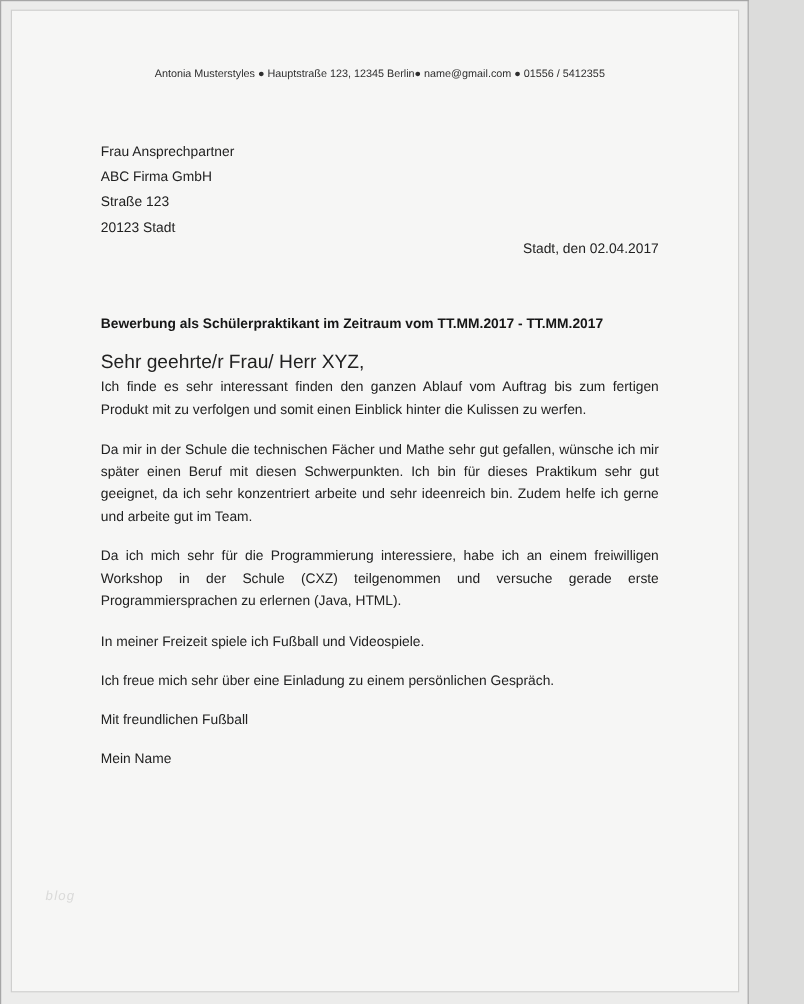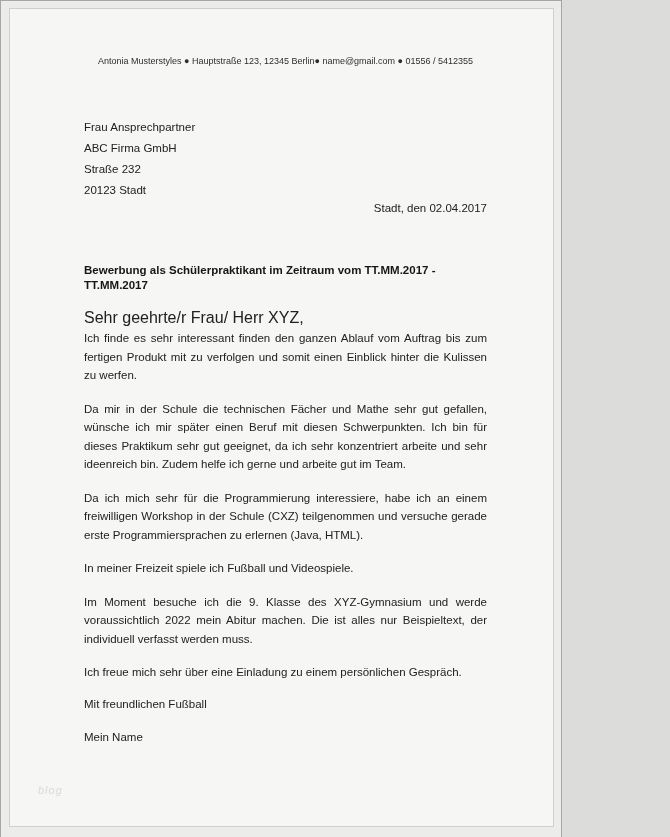--- a/index.html
+++ b/index.html
@@ -5,21 +5,21 @@
   * { box-sizing: border-box; margin: 0; padding: 0; }
   html, body {
     width: 670px;
     height: 837px;
     font-family: "Liberation Sans", sans-serif;
     background: #dcdcdb;
     overflow: hidden;
   }
   .sheet {
     position: relative;
-    width: 562px;
+    width: 624px;
     height: 837px;
     background: #ececeb;
     border-left: 1px solid #a6a6a6;
     border-top: 1px solid #a6a6a6;
     border-right: 1px solid #a6a6a6;
   }
   .frame {
     position: absolute;
     left: 8px;
     top: 7px;
@@ -75,55 +75,54 @@
     line-height: 14px;
   }
   .signature {
     margin-top: 19px;
     font-size: 11.5px;
     line-height: 14px;
   }
   .watermark {
     position: absolute;
     left: 28px;
-    top: 775px;
+    top: 732px;
     font-size: 11px;
     font-style: italic;
     color: #dadad9;
     letter-spacing: 1px;
     user-select: none;
   }
 </style>
 </head>
 <body>
 
 <div class="sheet">
   <div class="frame">
     <div class="content">
 
       <div class="contact">Antonia Musterstyles ● Hauptstraße 123, 12345 Berlin● name@gmail.com ● 01556 / 5412355</div>
 
       <div class="recipient">
         <div>Frau Ansprechpartner</div>
         <div>ABC Firma GmbH</div>
-        <div>Straße 232</div>
+        <div>Straße 123</div>
         <div>20123 Stadt</div>
       </div>
 
       <div class="date">Stadt, den 02.04.2017</div>
 
       <div class="subject">Bewerbung als Schülerpraktikant im Zeitraum vom TT.MM.2017 - TT.MM.2017</div>
 
       <div class="salutation">Sehr geehrte/r Frau/ Herr XYZ,</div>
 
       <p class="para tight">Ich finde es sehr interessant finden den ganzen Ablauf vom Auftrag bis zum fertigen Produkt mit zu verfolgen und somit einen Einblick hinter die Kulissen zu werfen.</p>
       <p class="para">Da mir in der Schule die technischen Fächer und Mathe sehr gut gefallen, wünsche ich mir später einen Beruf mit diesen Schwerpunkten. Ich bin für dieses Praktikum sehr gut geeignet, da ich sehr konzentriert arbeite und sehr ideenreich bin. Zudem helfe ich gerne und arbeite gut im Team.</p>
       <p class="para">Da ich mich sehr für die Programmierung interessiere, habe ich an einem freiwilligen Workshop in der Schule (CXZ) teilgenommen und versuche gerade erste Programmiersprachen zu erlernen (Java, HTML).</p>
       <p class="para">In meiner Freizeit spiele ich Fußball und Videospiele.</p>
-      <p class="para">Im Moment besuche ich die 9. Klasse des XYZ-Gymnasium und werde voraussichtlich 2022 mein Abitur machen. Die ist alles nur Beispieltext, der individuell verfasst werden muss.</p>
       <p class="para">Ich freue mich sehr über eine Einladung zu einem persönlichen Gespräch.</p>
 
       <div class="closing">Mit freundlichen Fußball</div>
 
       <div class="signature">Mein Name</div>
 
     </div>
 
     <div class="watermark">blog</div>
   </div>

